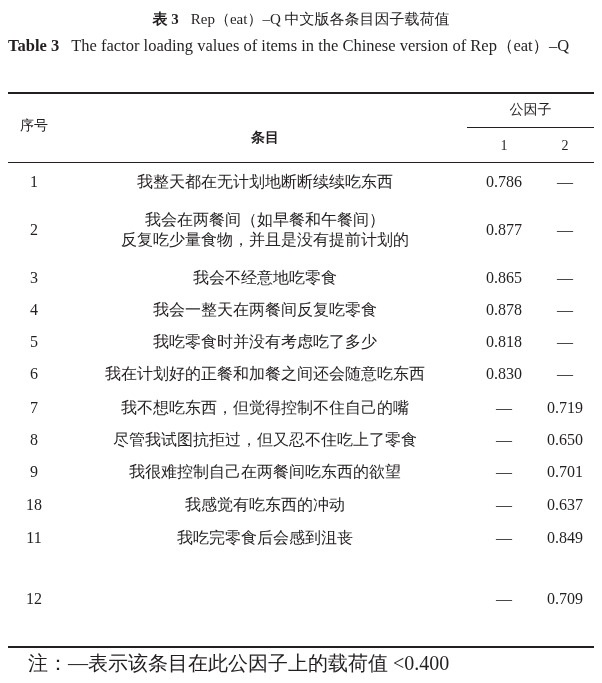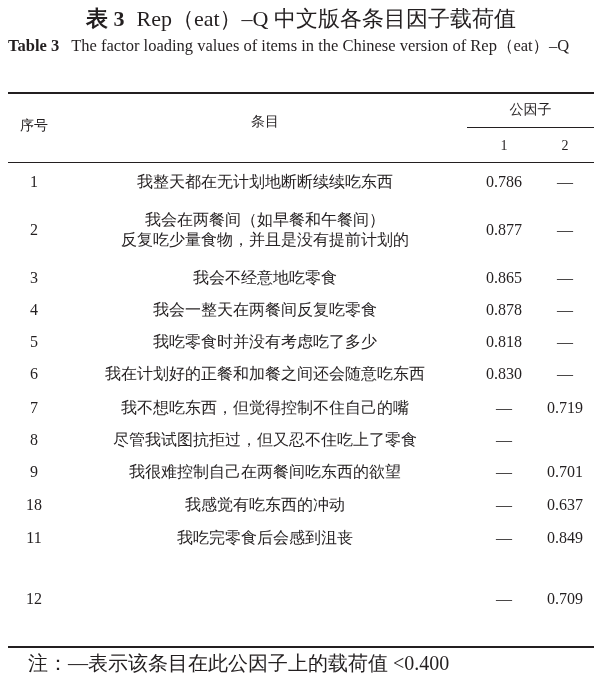--- a/index.html
+++ b/index.html
@@ -4,21 +4,21 @@
 <style>
   html, body { margin: 0; padding: 0; background: #ffffff; }
   body {
     width: 602px; height: 683px; overflow: hidden;
     font-family: "Liberation Serif", "DejaVu Serif", serif;
     color: #231f20;
     position: relative;
   }
   .title-cn {
     position: absolute; top: 8px; left: 0; width: 602px;
-    text-align: center; font-size: 22px; line-height: 22px;
+    text-align: center; font-size: 15px; line-height: 22px;
   }
   .title-cn .lbl { font-weight: bold; margin-right: 12px; }
   .title-en {
     position: absolute; top: 34px; left: 8px; width: 592px;
     font-size: 16.5px; line-height: 24px; text-align: justify;
   }
   .title-en .lbl { font-weight: bold; margin-right: 12px; }
   .rule-top {
     position: absolute; left: 8px; width: 586px; top: 92px;
     height: 2px; background: #231f20;
@@ -52,21 +52,21 @@
 <div class="title-cn">
   <span class="lbl">表 3</span><span>Rep（eat）–Q 中文版各条目因子载荷值</span>
 </div>
 <div class="title-en">
   <span class="lbl">Table 3</span><span>The factor loading values of items in the Chinese version of Rep（eat）–Q</span>
 </div>
 
 <div class="rule-top"></div>
 
 <div class="hdr" style="left:8px;width:52px;top:116px;">序号</div>
-<div class="hdr" style="left:60px;width:410px;top:112px;">条目</div>
+<div class="hdr" style="left:60px;width:410px;top:128px;font-weight:bold;">条目</div>
 <div class="hdr" style="left:467px;width:127px;top:100px;">公因子</div>
 <div class="rule-sub"></div>
 <div class="hdr" style="left:472px;width:64px;top:136px;">1</div>
 <div class="hdr" style="left:536px;width:58px;top:136px;">2</div>
 
 <div class="rule-mid"></div>
 
 <div id="rows">
     <div class="row" style="top: 166px; height: 32px;">
       <div class="c c-no">
@@ -170,20 +170,23 @@
     <div class="row" style="top: 424px; height: 32px;">
       <div class="c c-no">
         <span style="white-space: pre-line;">8</span>
       </div>
       <div class="c c-item">
         <span style="white-space: pre-line;">尽管我试图抗拒过，但又忍不住吃上了零食</span>
       </div>
       <div class="c c-f1">
         <span style="white-space: pre-line;">—</span>
       </div>
+      <div class="c c-f2">
+        <span style="white-space: pre-line;">0.650</span>
+      </div>
     </div>
     <div class="row" style="top: 456px; height: 32px;">
       <div class="c c-no">
         <span style="white-space: pre-line;">9</span>
       </div>
       <div class="c c-item">
         <span style="white-space: pre-line;">我很难控制自己在两餐间吃东西的欲望</span>
       </div>
       <div class="c c-f1">
         <span style="white-space: pre-line;">—</span>

